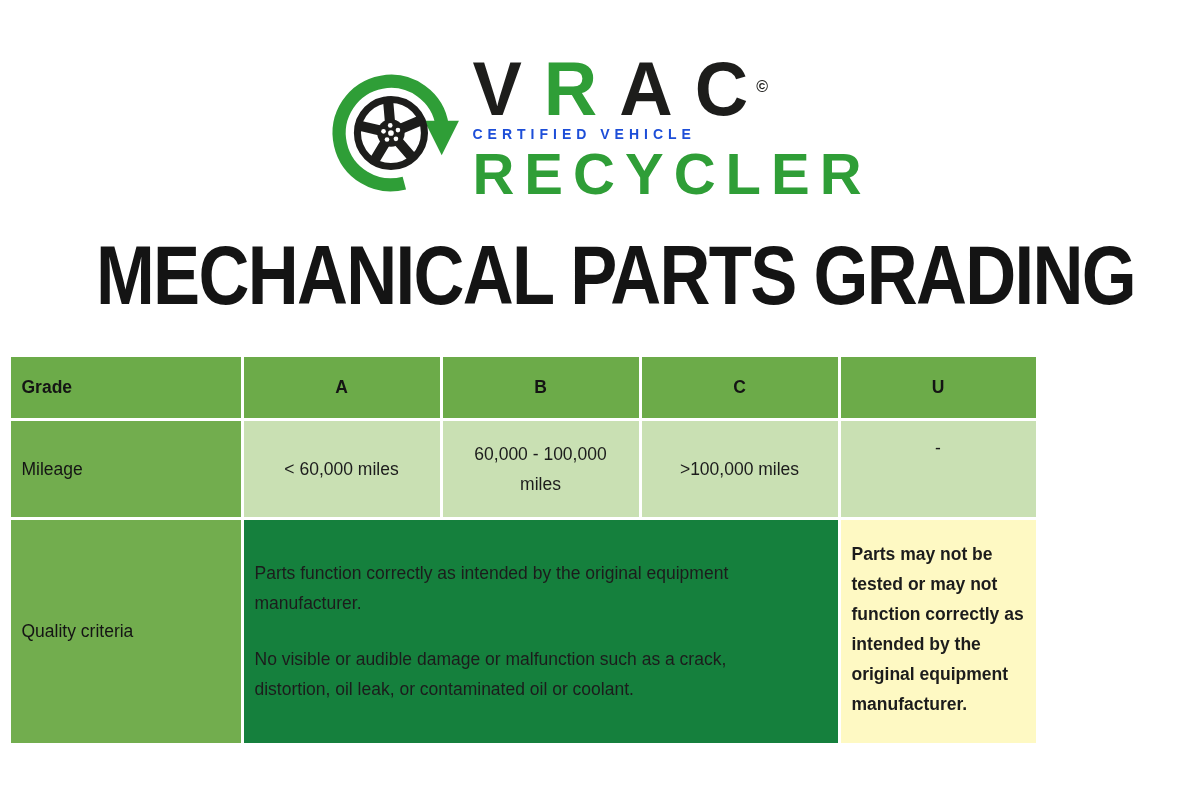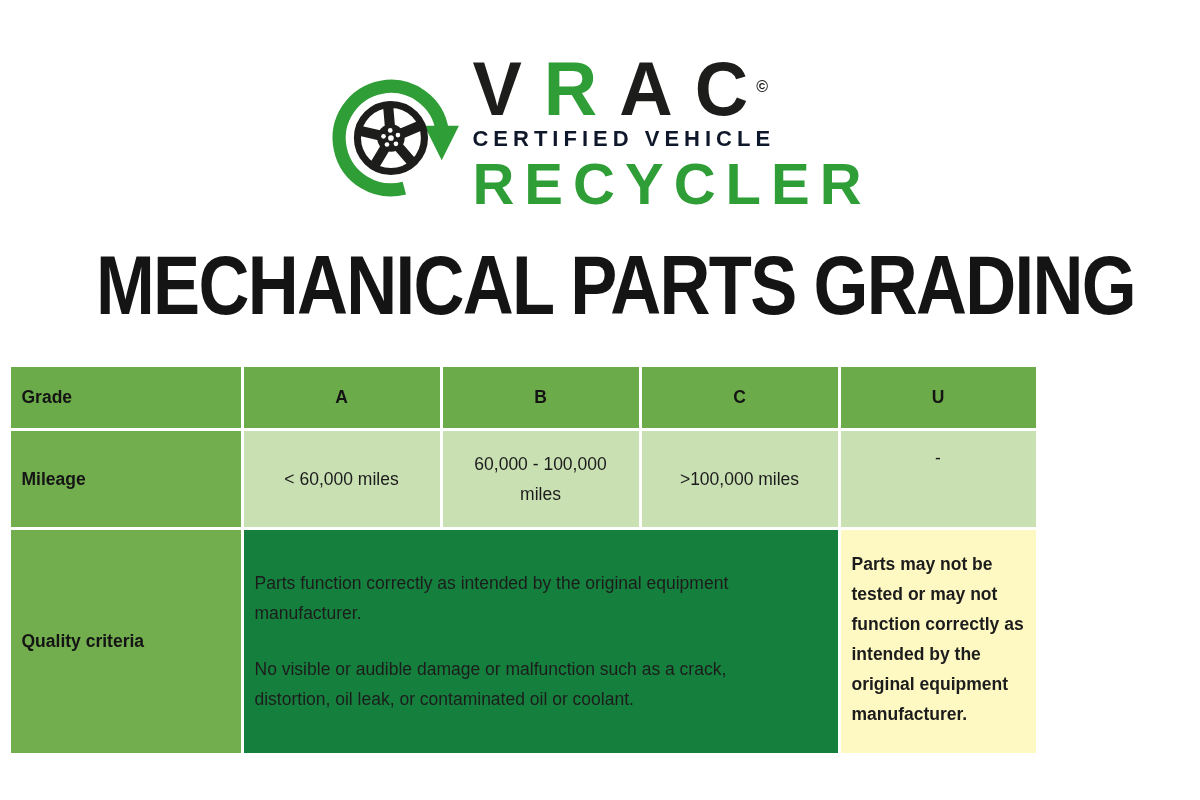--- a/index.html
+++ b/index.html
@@ -36,24 +36,24 @@
   .brand-letter { display: inline-block; margin-right: 22px; transform: scaleY(1.02); }
   .brand-letter.green { color: #2f9e37; }
   .brand-copy {
     font-size: 16px;
     font-weight: 700;
     color: #1d1d1b;
     margin-left: -14px;
     margin-top: -2px;
   }
   .brand-sub {
-    font-size: 22px;
+    font-size: 14px;
     font-weight: 700;
     letter-spacing: 5px;
-    color: #0f172a;
+    color: #1d4ed8;
     margin-top: 6px;
     white-space: nowrap;
   }
   .brand-sub2 {
     font-size: 58px;
     font-weight: 700;
     letter-spacing: 10px;
     color: #2f9e37;
     margin-top: 3px;
     line-height: 1;
@@ -89,21 +89,21 @@
   .head {
     background: #6cab49;
     font-weight: 700;
     font-size: 17.5px;
     color: #141414;
   }
   .head.label { align-items: center; padding-left: 11px; }
   .head.col { align-items: center; justify-content: center; }
   .rowlabel {
     background: #72ad4e;
-    font-weight: 700;
+    font-weight: 400;
     font-size: 17.5px;
     color: #141414;
     align-items: center;
     padding-left: 11px;
   }
   .mileage-cell {
     background: #c9e0b3;
     font-size: 17.5px;
     line-height: 30px;
     align-items: center;

